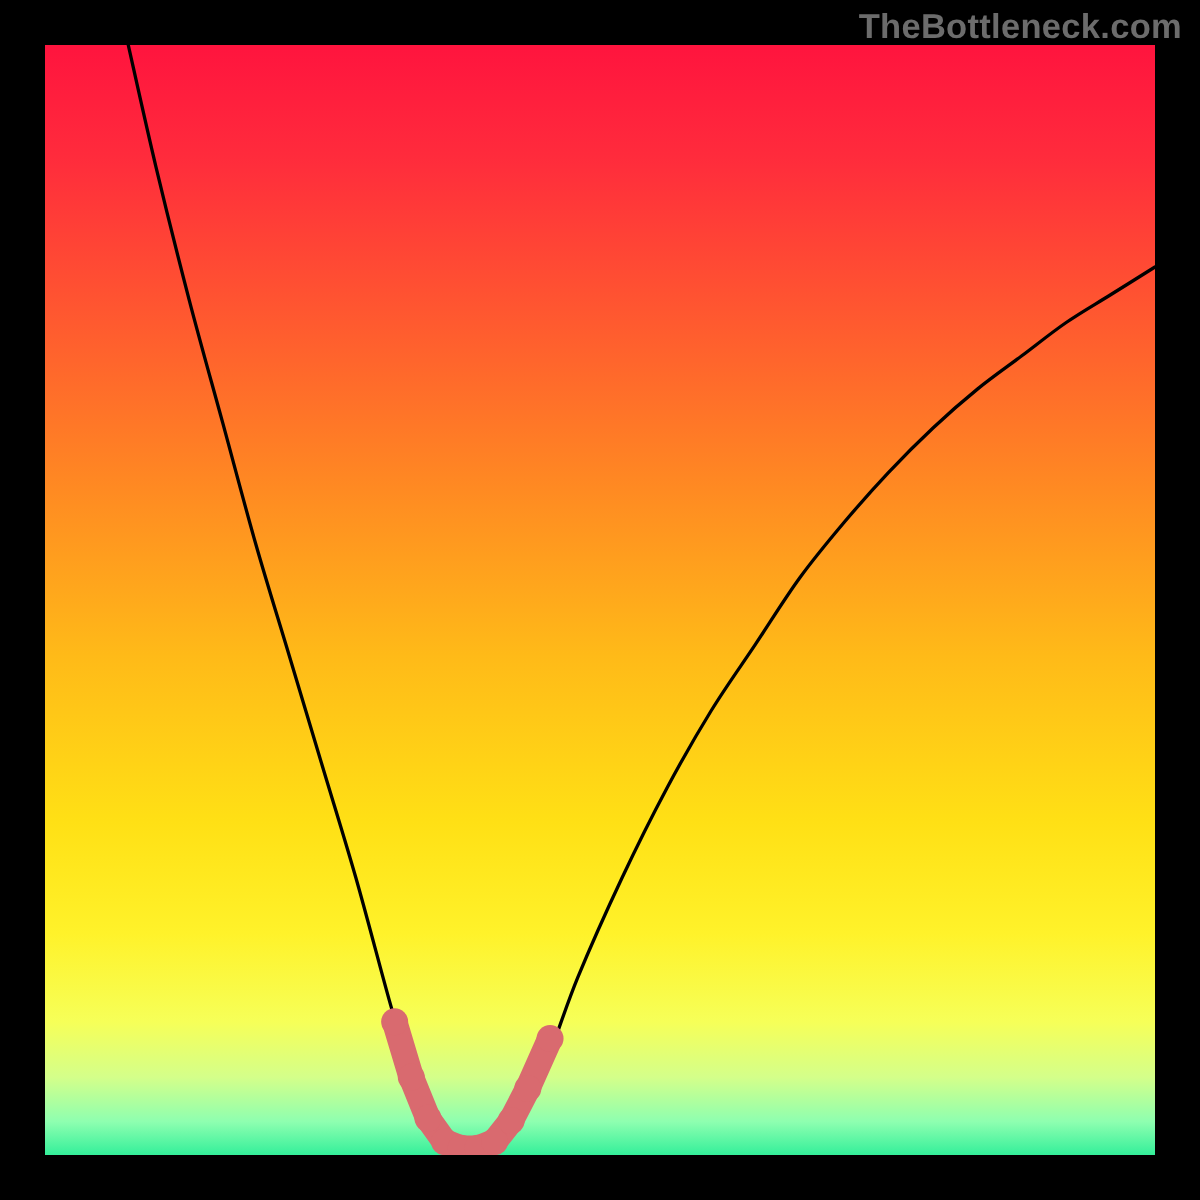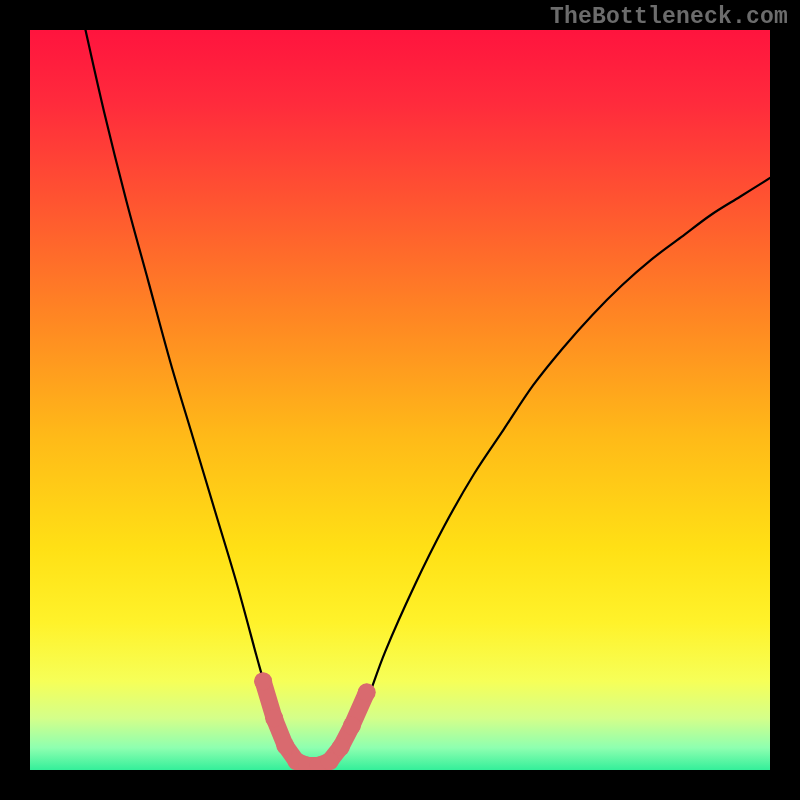--- a/index.html
+++ b/index.html
@@ -33,21 +33,21 @@
   .curve-svg {
     position: absolute;
     inset: 0;
     width: 740px;
     height: 740px;
   }
   .watermark {
     position: absolute;
     top: 4px;
     right: 12px;
-    font-family: Liberation Mono, monospace;
+    font-family: Liberation Sans, sans-serif;
     font-size: 23px;
     font-weight: 600;
     color: #6c6c6c;
     letter-spacing: 0.2px;
   }
 </style>
 </head>
 <body>
 
 <div class="frame">

